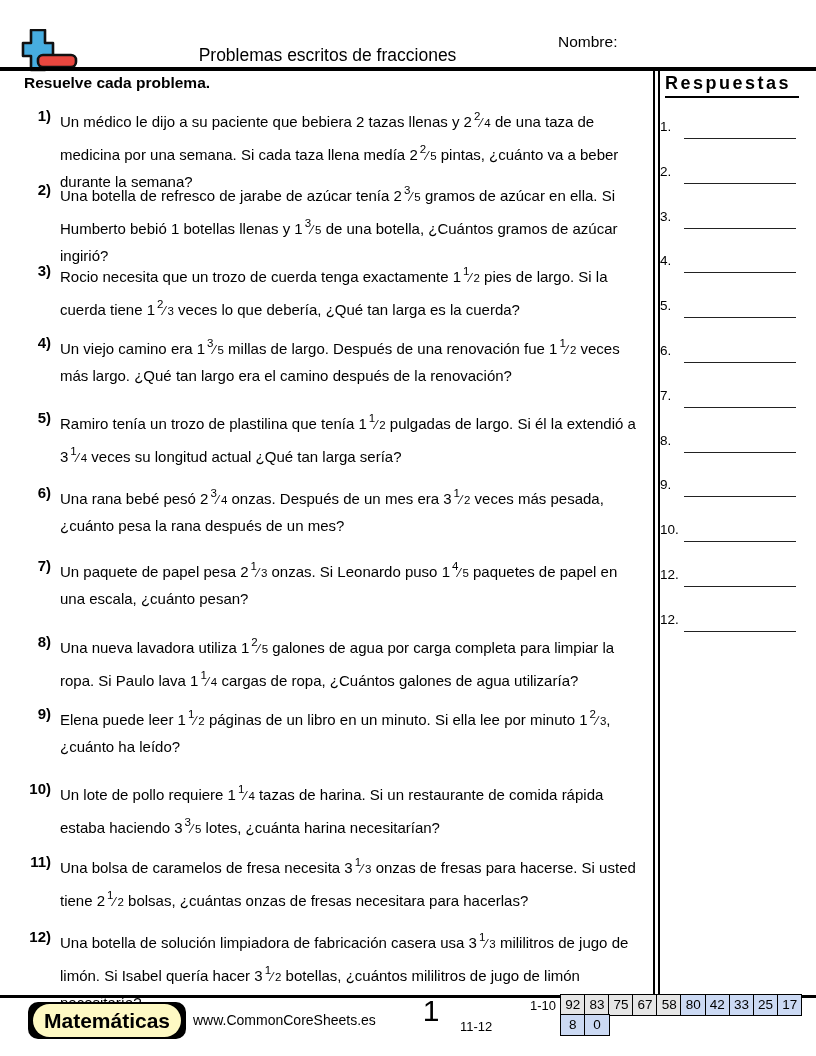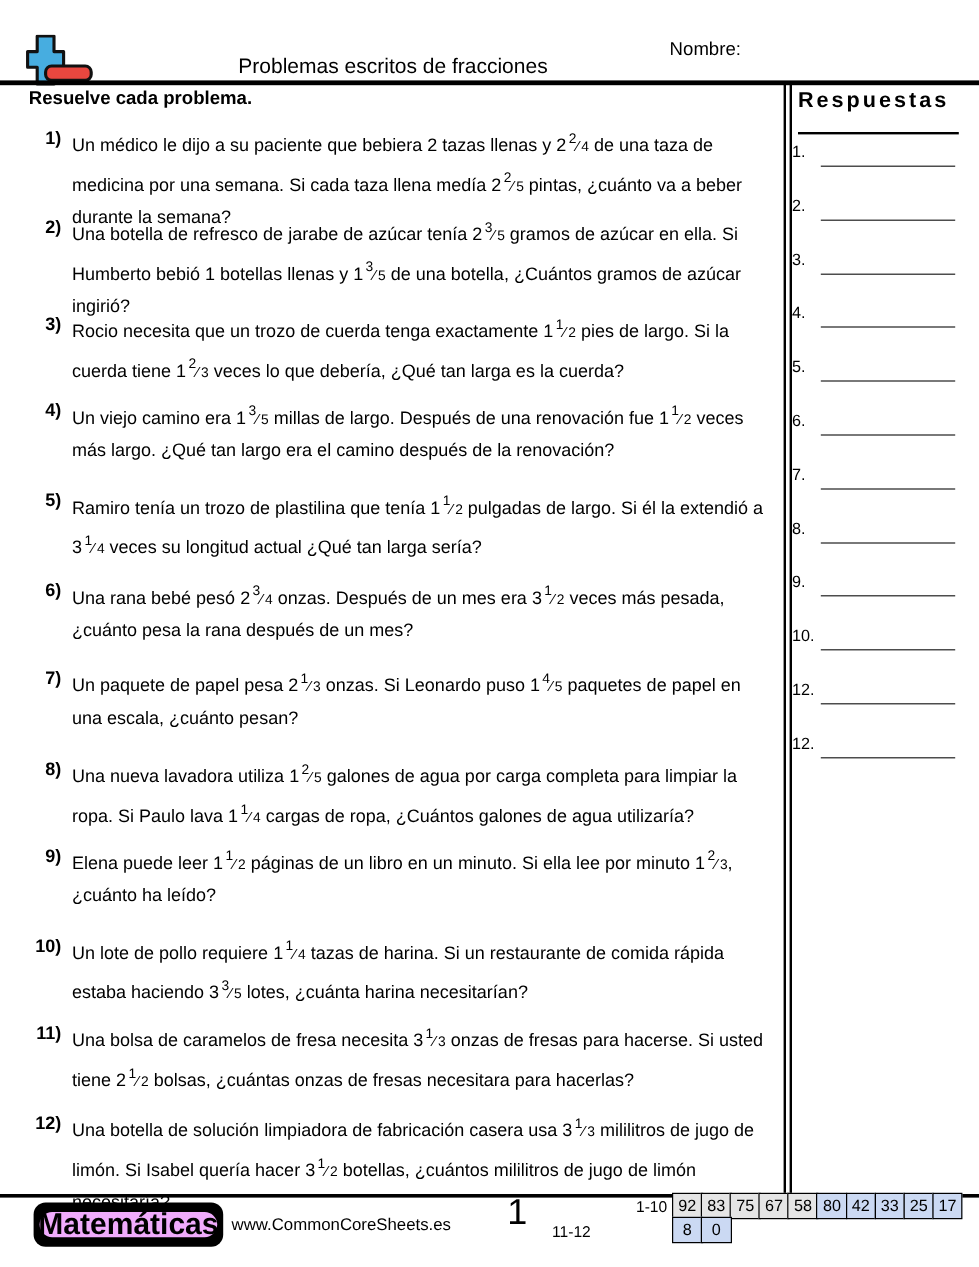--- a/index.html
+++ b/index.html
@@ -15,43 +15,43 @@
     position:absolute; left:653px; top:70px; height:925px; width:7px;
     border-left:2.5px solid #000; border-right:2.5px solid #000; box-sizing:border-box;
   }
   
   .logo { position:absolute; left:21px; top:29px; width:58px; height:44px; }
   .title { position:absolute; left:0; top:45px; width:655px; text-align:center; font-size:17.5px; }
   .name-label { position:absolute; left:558px; top:33px; font-size:15.5px; }
   .instruction { position:absolute; left:24px; top:74px; font-size:15.5px; font-weight:bold; }
   .answers-title {
     position:absolute; left:665px; top:73px; font-size:18px; font-weight:bold;
-    letter-spacing:2.5px; border-bottom:2.5px solid #000; padding:0 8px 16px 0;
+    letter-spacing:2.5px; border-bottom:2.5px solid #000; padding:0 8px 2px 0;
   }
   
   .problem { position:absolute; left:26px; width:620px; display:flex; }
   .pnum { flex:0 0 34px; text-align:right; padding-right:9px; font-weight:bold; font-size:15px; line-height:26px; box-sizing:border-box; }
   .ptext { width:586px; font-size:15px; line-height:26px; }
   .fr { white-space:nowrap; }
   .fr .n { font-size:11.5px; vertical-align:7px; margin-left:2px; }
   .fr .s { font-size:12px; }
   .fr .d { font-size:11.5px; margin-left:2px; }
   
   .ans { position:absolute; left:660px; display:flex; align-items:flex-end; }
   .alabel { font-size:13.5px; width:24px; line-height:18px; }
   .aline { width:112px; height:18px; border-bottom:1.7px solid #222; transform:translateY(3px); }
   
   .brand-box {
     position:absolute; left:28px; top:1002px; width:158px; height:37px;
     background:#000; border-radius:10px; display:flex; align-items:center; justify-content:center;
   }
   .brand-pill {
-    background:#f0abfc; border-radius:999px; height:21px; width:148px;
+    background:#fef9c3; border-radius:999px; height:33px; width:148px;
     display:flex; align-items:center; justify-content:center;
-    font-size:25px; font-weight:bold;
+    font-size:21px; font-weight:bold;
   }
   .website { position:absolute; left:193px; top:1012px; font-size:14px; }
   .page-num { position:absolute; left:400px; top:994px; width:62px; text-align:center; font-size:30px; }
   .score-label-1 { position:absolute; left:460px; width:96px; text-align:right; top:998px;   font-size:13px; }
   .score-label-2 { position:absolute; left:460px; width:96px; text-align:left; top:1019px;  font-size:13px; }
   .score-table { position:absolute; left:560px; top:994px; }
   .score-row { display:flex; }
   .score-row + .score-row { margin-top:-1.5px; }
   .score-cell {
     box-sizing:border-box; width:25.6px; height:21.5px; border:1.5px solid #000;

